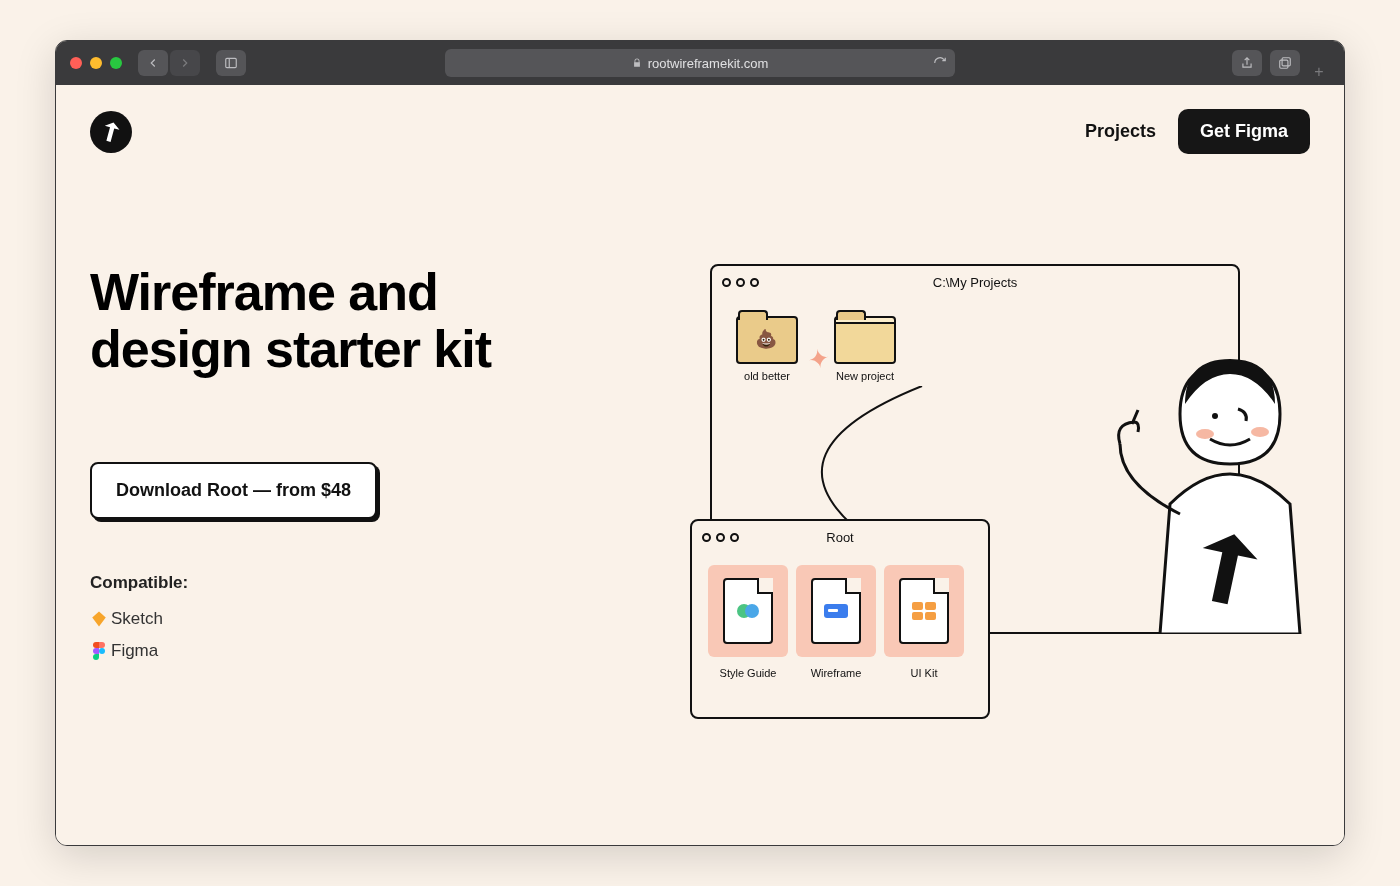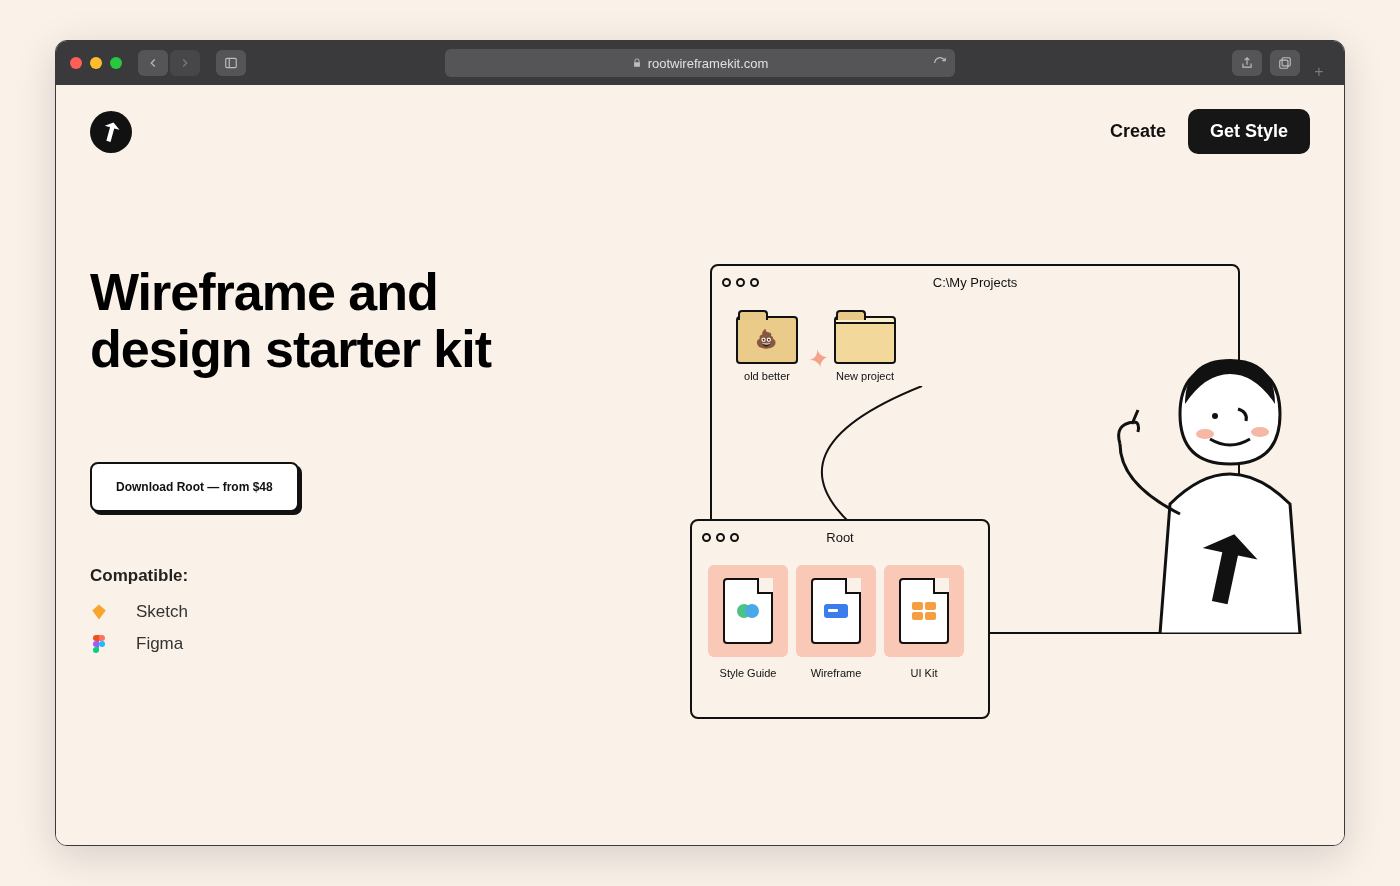--- a/index.html
+++ b/index.html
@@ -70,26 +70,26 @@
     .hero { display:flex; gap:40px; margin-top:110px; }
     .hero-left { flex:0 0 560px; }
     h1 {
       font-size:52px; font-weight:800; color:#000000; line-height:1.1; letter-spacing:-1px;
       margin-bottom:28px;
     }
     .sub { font-size:21px; color:#4a4a4a; line-height:1.6; max-width:500px;}
     .sub b { font-weight:700; color:#333;}
     .dl-btn {
       display:inline-block; margin-top:56px; background:#fff; border:2px solid #111;
-      border-radius:8px; padding:16px 24px; font-weight:700; font-size:12px; color:#111;
+      border-radius:8px; padding:16px 24px; font-weight:700; font-size:18px; color:#111;
       box-shadow: 3px 3px 0 #111; cursor:pointer;
     }
     .compat { margin-top:54px; }
     .compat h4 { font-size:17px; font-weight:700; color:#222; margin-bottom:16px;}
-    .compat-item { display:flex; align-items:center; gap:28px; font-size:17px; color:#333; margin-bottom:12px;}
+    .compat-item { display:flex; align-items:center; gap:3px; font-size:17px; color:#333; margin-bottom:12px;}
     .ic { width:18px; height:18px; display:inline-flex; align-items:center; justify-content:center;}
 
     
     .illus { flex:1; position:relative; min-height:500px;}
     .win {
       position:absolute; background:#faf2e9; border:2px solid #111; border-radius:8px;
     }
     .win .titlebar { height:32px; display:flex; align-items:center; padding:0 10px; position:relative;}
     .win .dots { display:flex; gap:5px;}
     .win .dots span { width:9px; height:9px; border:2px solid #111; border-radius:50%;}
@@ -204,22 +204,22 @@
 
   <div class="page">
 
     <div class="topbar">
       <div class="logo">
         <svg viewBox="0 0 24 24">
             <path d="M12 3l7 5h-5v13h-4V8H5l7-5z" fill="#fff" transform="rotate(15 12 12)"></path>
           </svg>
       </div>
       <div class="top-actions">
-        <span class="preview-link">Create</span>
-        <button class="get-btn">Get Style</button>
+        <span class="preview-link">Projects</span>
+        <button class="get-btn">Get Figma</button>
       </div>
     </div>
 
     <div class="hero">
       <div class="hero-left">
         <h1>
           <span>Wireframe and</span><br>
           <span>design starter kit</span>
         </h1>
         <button class="dl-btn">Download Root — from $48</button>

